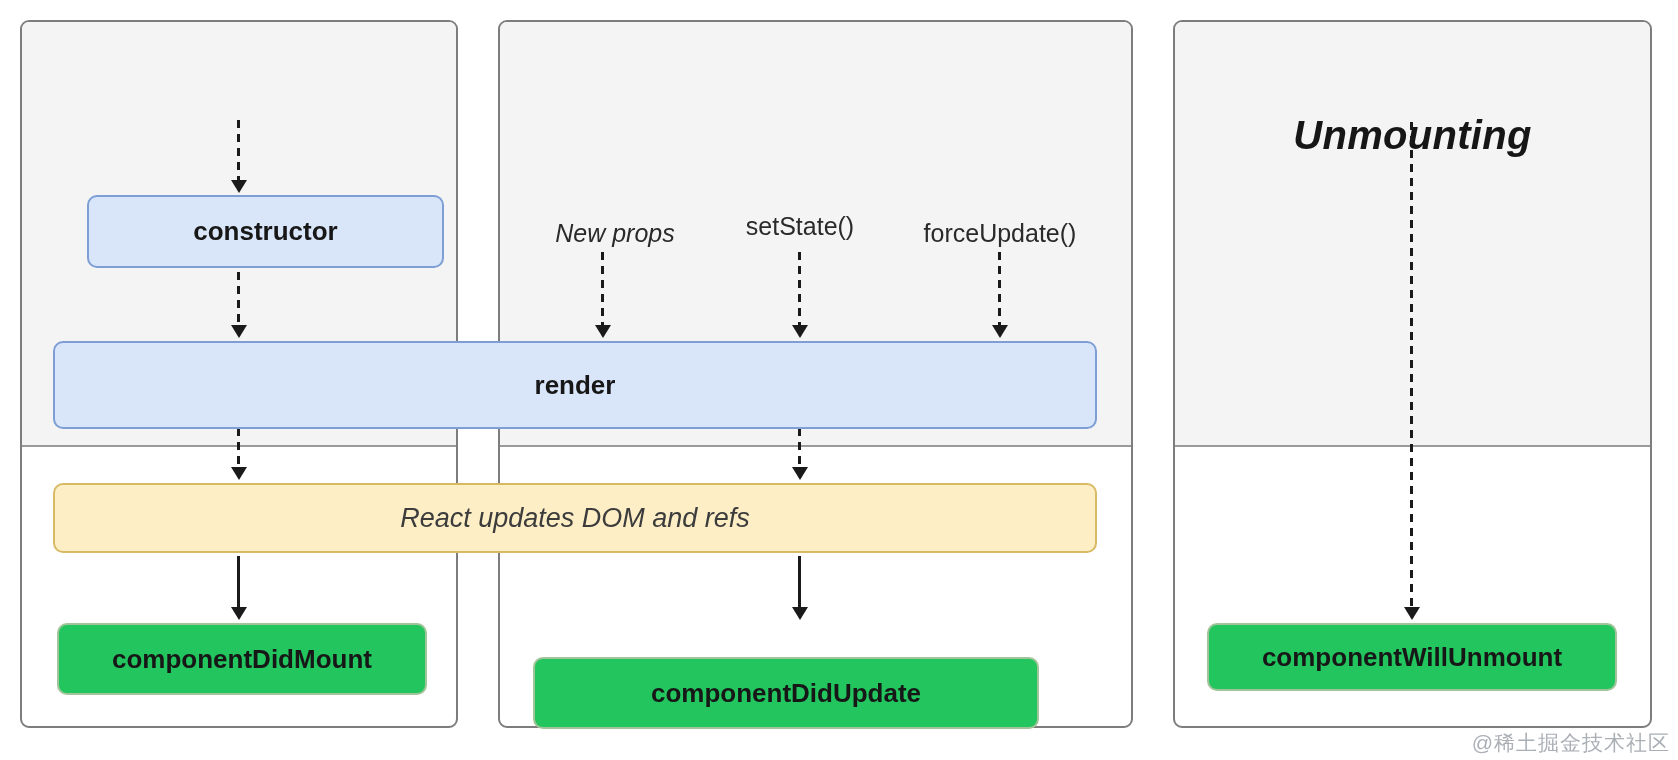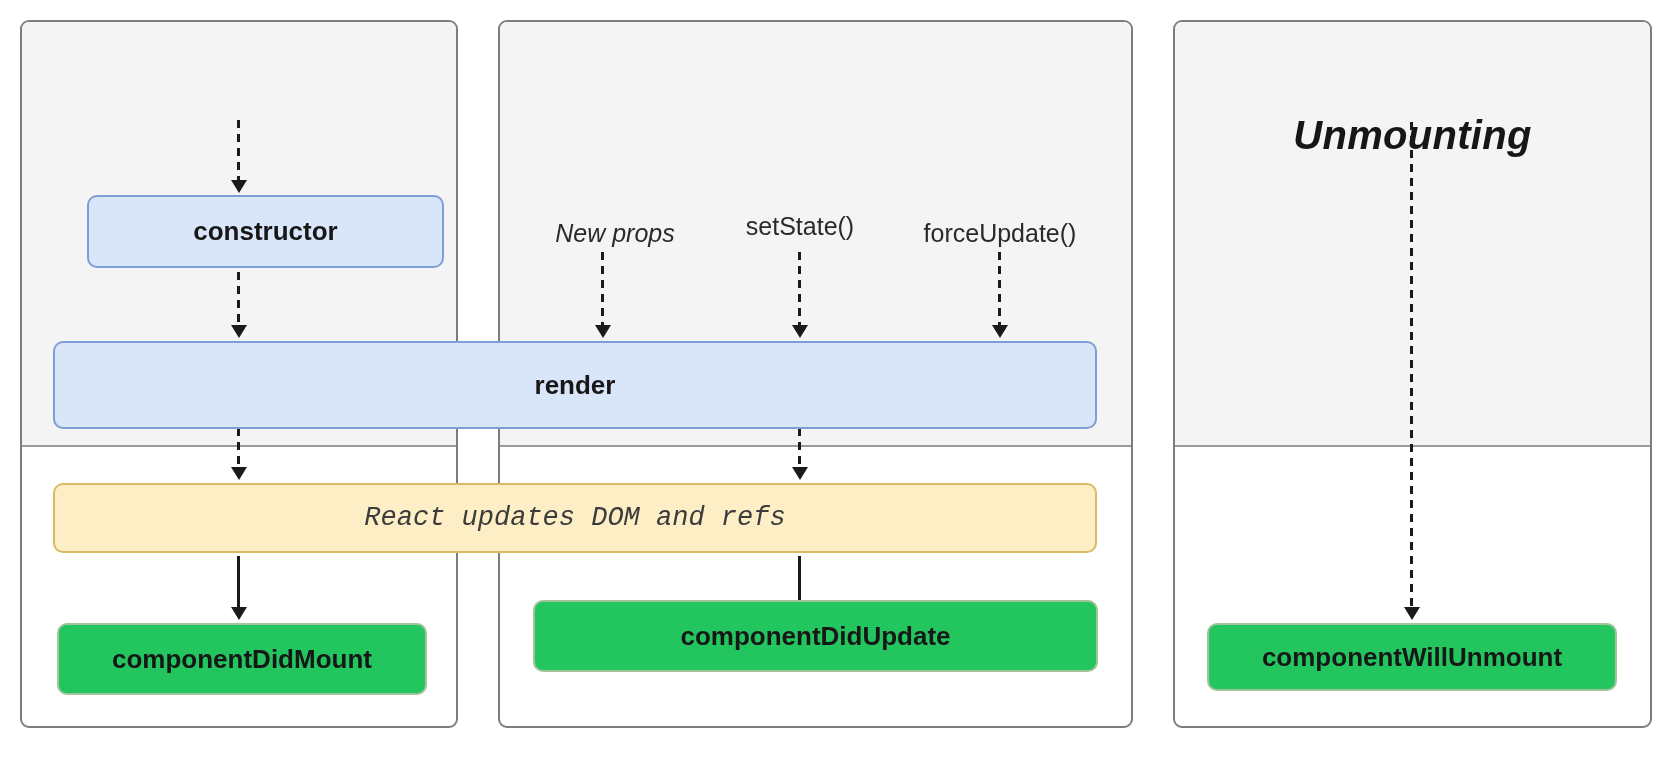--- a/index.html
+++ b/index.html
@@ -29,23 +29,23 @@
     position:absolute; display:flex; align-items:center; justify-content:center;
     box-sizing:border-box; border-radius:10px; font-weight:bold;
     font-size:26px; color:#171717; white-space:nowrap;
   }
   .blue   { background:#d9e5f9; border:2px solid #7e9ed6; }
   .yellow { background:#fdeec6; border:2px solid #d8b964;
             font-weight:400; font-style:italic; font-size:27px; color:#3c3c3c; }
   .green  { background:#22c55e; border:2px solid #a2c49a; }
   #box-constructor   { left:55px;   top:195px; width:357px;  height:73px;margin-left:32px; }
   #box-render        { left:53px;   top:341px; width:1044px; height:88px; }
-  #box-react-updates { left:53px;   top:483px; width:1044px; height:70px;font-family:Liberation Mono, monospace; }
+  #box-react-updates { left:53px;   top:483px; width:1044px; height:70px; }
   #box-cdm           { left:57px;   top:623px; width:370px;  height:72px; }
-  #box-cdu           { left:533px;  top:600px; width:565px;  height:72px; }
+  #box-cdu           { left:533px;  top:657px; width:506px;  height:72px; }
   #box-cwu           { left:1207px; top:623px; width:410px;  height:68px; }
   
   .trigger-label {
     position:absolute; transform:translate(-50%,-50%);
     font-size:25px; color:#2a2a2a; white-space:nowrap;
   }
   #label-newprops    { left:603px;  top:233px; font-style:italic;margin-left:12px; }
   #label-setstate    { left:800px;  top:226px; }
   #label-forceupdate { left:1000px; top:233px; }
   
@@ -107,14 +107,15 @@
   <div class="arrow solid" id="a-yel-cdu"></div>
   <div class="arrow dashed" id="a-unmount"></div>
 
   <div class="box blue" id="box-constructor">constructor</div>
   <div class="box blue" id="box-render">render</div>
   <div class="box yellow" id="box-react-updates">React updates DOM and refs</div>
   <div class="box green" id="box-cdm">componentDidMount</div>
   <div class="box green" id="box-cdu">componentDidUpdate</div>
   <div class="box green" id="box-cwu">componentWillUnmount</div>
 
+  <div class="watermark">@稀土掘金技术社区</div>
 
 </div>
 
 </body></html>

